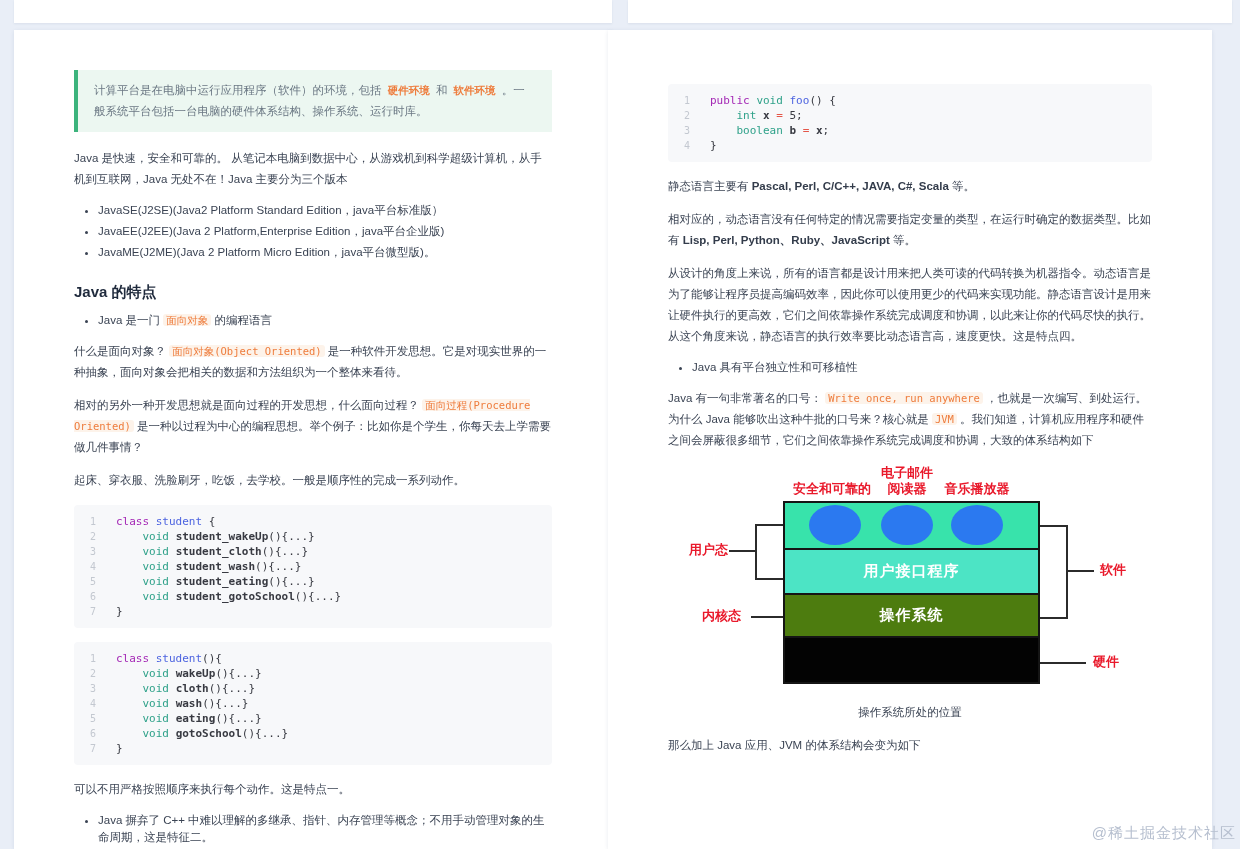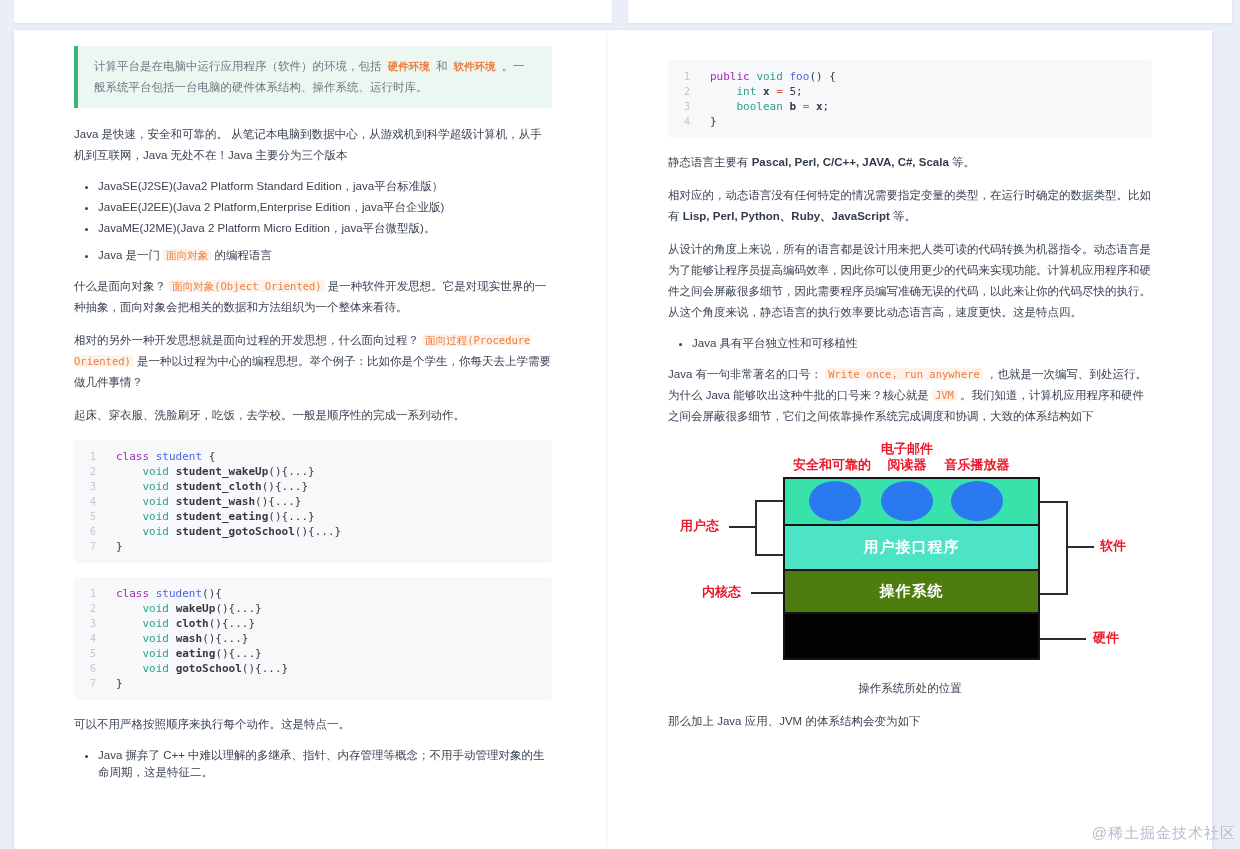--- a/index.html
+++ b/index.html
@@ -8,21 +8,21 @@
     width:1240px; height:849px; overflow:hidden; position:relative;
     background:#e9eef7;
     font-family:"Liberation Sans", sans-serif;
   }
   .strip { position:absolute; top:0; height:23px; background:#fff; box-shadow:0 1px 2px rgba(40,60,100,.08); }
   .strip.l { left:14px; width:598px; }
   .strip.r { left:628px; width:604px; }
   .page {
     position:absolute; top:30px; height:819px; background:#fff;
     box-shadow:0 1px 4px rgba(40,60,100,.10);
-    padding:16px 60px 0; overflow:hidden;
+    padding:40px 60px 0; overflow:hidden;
   }
   .page.l { left:14px; width:598px; }
   .page.r { left:608px; width:604px; }
 
   .page p { margin:12px 0; font-size:11.5px; line-height:21px; color:#3a4353; }
   .page h2 { font-size:15px; color:#1f2a3c; margin:22px 0 10px; font-weight:bold; }
   .page ul { margin:10px 0; padding-left:24px; color:#3a4353; }
   .page li { font-size:11.5px; line-height:17px; margin:4px 0; }
 
   .callout { background:#ecf7f1; border-left:4px solid #3cb37c; padding:10px 16px; margin-bottom:16px; }
@@ -73,20 +73,21 @@
   <div class="page l">
     <div class="callout">
       <p><span>计算平台是在电脑中运行应用程序（软件）的环境，包括 </span><span class="ic">硬件环境</span><span> 和 </span><span class="ic">软件环境</span><span> 。一般系统平台包括一台电脑的硬件体系结构、操作系统、运行时库。</span></p>
     </div>
     <p>Java 是快速，安全和可靠的。 从笔记本电脑到数据中心，从游戏机到科学超级计算机，从手机到互联网，Java 无处不在！Java 主要分为三个版本</p>
     <ul>
       <li>JavaSE(J2SE)(Java2 Platform Standard Edition，java平台标准版）</li>
       <li>JavaEE(J2EE)(Java 2 Platform,Enterprise Edition，java平台企业版)</li>
       <li>JavaME(J2ME)(Java 2 Platform Micro Edition，java平台微型版)。</li>
     </ul>
+    <h2>Java 的特点</h2>
     <ul>
       <li><span>Java 是一门 </span><span class="ic">面向对象</span><span> 的编程语言</span></li>
     </ul>
     <p><span>什么是面向对象？ </span><span class="ic">面向对象(Object Oriented)</span><span> 是一种软件开发思想。它是对现实世界的一种抽象，面向对象会把相关的数据和方法组织为一个整体来看待。</span></p>
     <p><span>相对的另外一种开发思想就是面向过程的开发思想，什么面向过程？ </span><span class="ic">面向过程(Procedure Oriented)</span><span> 是一种以过程为中心的编程思想。举个例子：比如你是个学生，你每天去上学需要做几件事情？</span></p>
     <p>起床、穿衣服、洗脸刷牙，吃饭，去学校。一般是顺序性的完成一系列动作。</p>
     <div class="codeblock">
         <div class="code-line"><span class="ln">1</span><span class="tk-kw">class</span><span class="tk-pl"> </span><span class="tk-fn">student</span><span class="tk-pl"> {</span></div>
         <div class="code-line"><span class="ln">2</span><span class="tk-pl">    </span><span class="tk-ty">void</span><span class="tk-pl"> </span><span class="tk-md">student_wakeUp</span><span class="tk-pl">(){...}</span></div>
         <div class="code-line"><span class="ln">3</span><span class="tk-pl">    </span><span class="tk-ty">void</span><span class="tk-pl"> </span><span class="tk-md">student_cloth</span><span class="tk-pl">(){...}</span></div>
@@ -113,21 +114,21 @@
 
   <div class="page r">
     <div class="codeblock">
         <div class="code-line"><span class="ln">1</span><span class="tk-kw">public</span><span class="tk-pl"> </span><span class="tk-ty">void</span><span class="tk-pl"> </span><span class="tk-fn">foo</span><span class="tk-pl">() {</span></div>
         <div class="code-line"><span class="ln">2</span><span class="tk-pl">    </span><span class="tk-ty">int</span><span class="tk-pl"> </span><span class="tk-vb">x</span><span class="tk-pl"> </span><span class="tk-op">=</span><span class="tk-pl"> 5;</span></div>
         <div class="code-line"><span class="ln">3</span><span class="tk-pl">    </span><span class="tk-ty">boolean</span><span class="tk-pl"> </span><span class="tk-vb">b</span><span class="tk-pl"> </span><span class="tk-op">=</span><span class="tk-pl"> </span><span class="tk-vb">x</span><span class="tk-pl">;</span></div>
         <div class="code-line"><span class="ln">4</span><span class="tk-pl">}</span></div>
       </div>
     <p><span>静态语言主要有 </span><span class="b">Pascal, Perl, C/C++, JAVA, C#, Scala</span><span> 等。</span></p>
     <p><span>相对应的，动态语言没有任何特定的情况需要指定变量的类型，在运行时确定的数据类型。比如有 </span><span class="b">Lisp, Perl, Python、Ruby、JavaScript</span><span> 等。</span></p>
-    <p>从设计的角度上来说，所有的语言都是设计用来把人类可读的代码转换为机器指令。动态语言是为了能够让程序员提高编码效率，因此你可以使用更少的代码来实现功能。计算机应用程序和硬件之间会屏蔽很多细节，因此需要程序员编写准确无误的代码，以此来让你的代码尽快的执行。从这个角度来说，静态语言的执行效率要比动态语言高，速度更快。这是特点四。</p>
+    <p>从设计的角度上来说，所有的语言都是设计用来把人类可读的代码转换为机器指令。动态语言是为了能够让程序员提高编码效率，因此你可以使用更少的代码来实现功能。静态语言设计是用来让硬件执行的更高效，它们之间依靠操作系统完成调度和协调，以此来让你的代码尽快的执行。从这个角度来说，静态语言的执行效率要比动态语言高，速度更快。这是特点四。</p>
     <ul>
       <li>Java 具有平台独立性和可移植性</li>
     </ul>
     <p><span>Java 有一句非常著名的口号： </span><span class="ic">Write once, run anywhere</span><span> ，也就是一次编写、到处运行。为什么 Java 能够吹出这种牛批的口号来？核心就是 </span><span class="ic">JVM</span><span> 。我们知道，计算机应用程序和硬件之间会屏蔽很多细节，它们之间依靠操作系统完成调度和协调，大致的体系结构如下</span></p>
 
     <div class="diagram">
       <div class="dg-label" style="left:164px; top:16px;">安全和可靠的</div>
       <div class="dg-label" style="left:239px; top:0;">电子邮件
 阅读器</div>
       <div class="dg-label" style="left:309px; top:16px;">音乐播放器</div>
@@ -140,21 +141,21 @@
         </div>
         <div class="band ui">用户接口程序</div>
         <div class="band os">操作系统</div>
         <div class="band hw"></div>
       </div>
 
       <div class="dg-line" style="left:87px; top:59px; width:2px; height:56px;"></div>
       <div class="dg-line" style="left:87px; top:59px; width:28px; height:2px;"></div>
       <div class="dg-line" style="left:87px; top:113px; width:28px; height:2px;"></div>
       <div class="dg-line" style="left:61px; top:85px; width:26px; height:2px;"></div>
-      <div class="dg-side" style="left:12px; top:77px; width:48px; text-align:left;">用户态</div>
+      <div class="dg-side" style="left:12px; top:77px; width:48px; text-align:right;">用户态</div>
 
       <div class="dg-line" style="left:83px; top:151px; width:32px; height:2px;"></div>
       <div class="dg-side" style="left:34px; top:143px;">内核态</div>
 
       <div class="dg-line" style="left:398px; top:60px; width:2px; height:94px;"></div>
       <div class="dg-line" style="left:372px; top:60px; width:26px; height:2px;"></div>
       <div class="dg-line" style="left:372px; top:152px; width:26px; height:2px;"></div>
       <div class="dg-line" style="left:400px; top:105px; width:26px; height:2px;"></div>
       <div class="dg-side" style="left:432px; top:97px;">软件</div>
 

